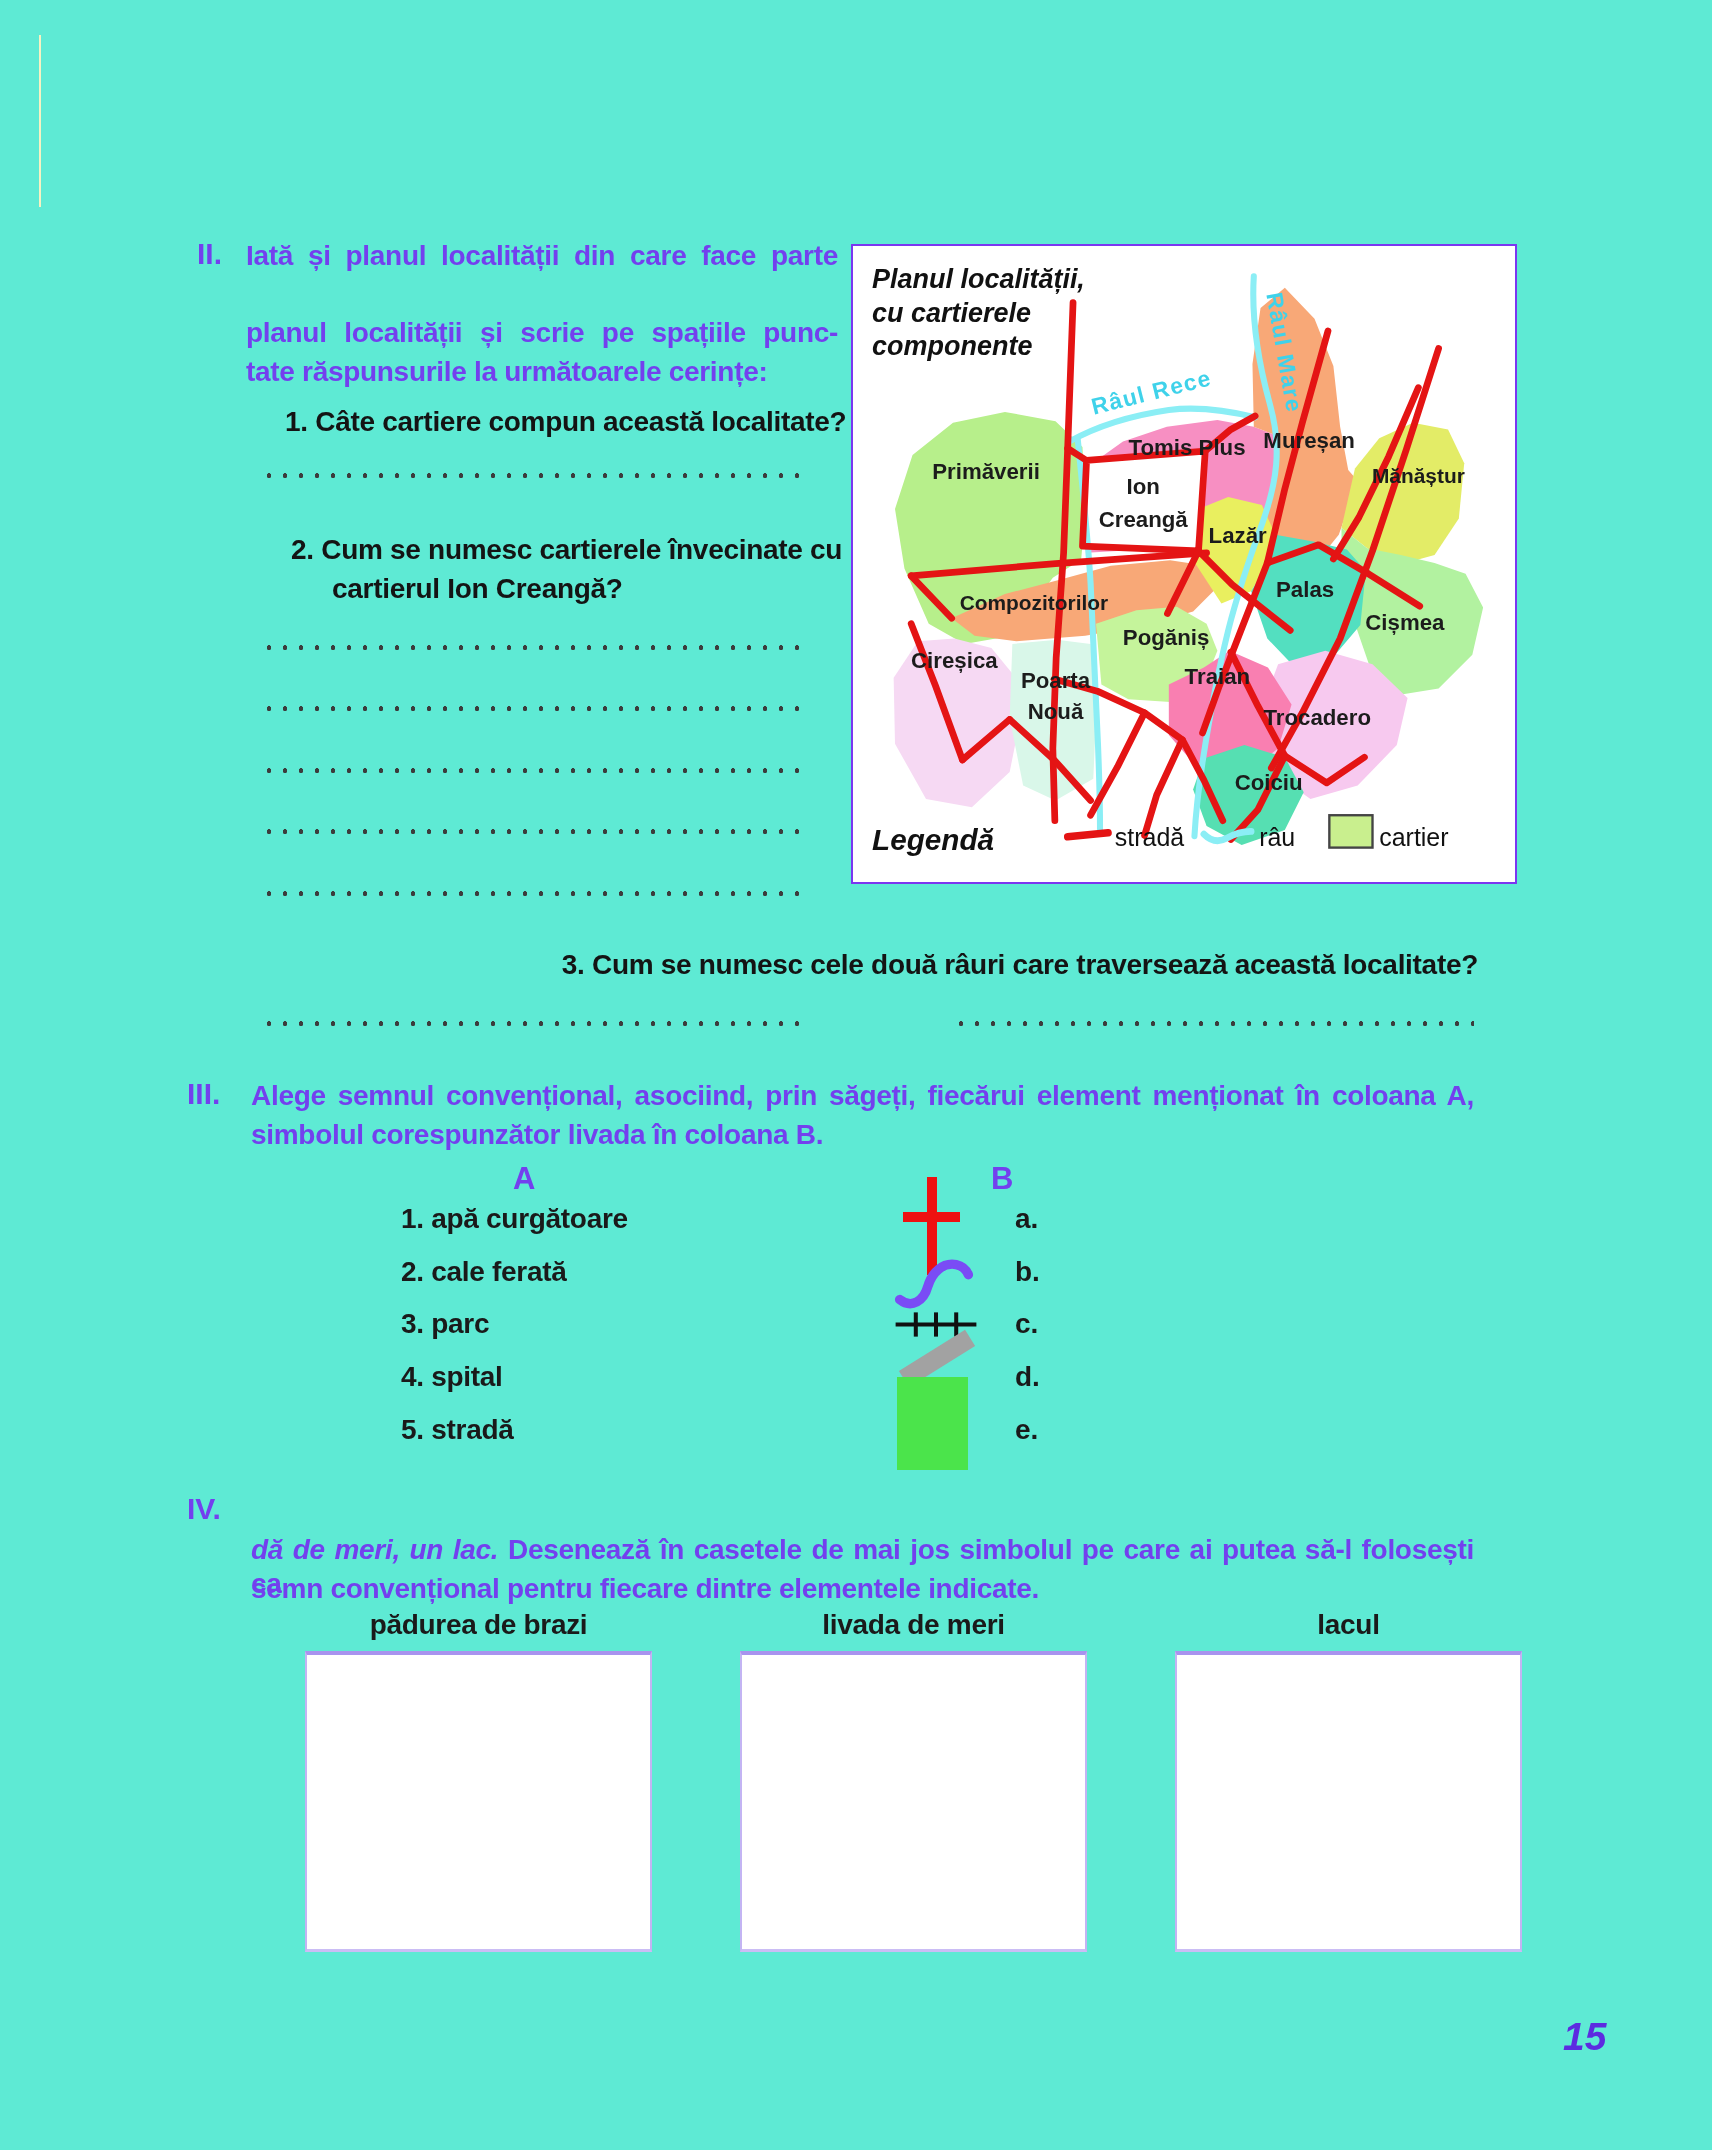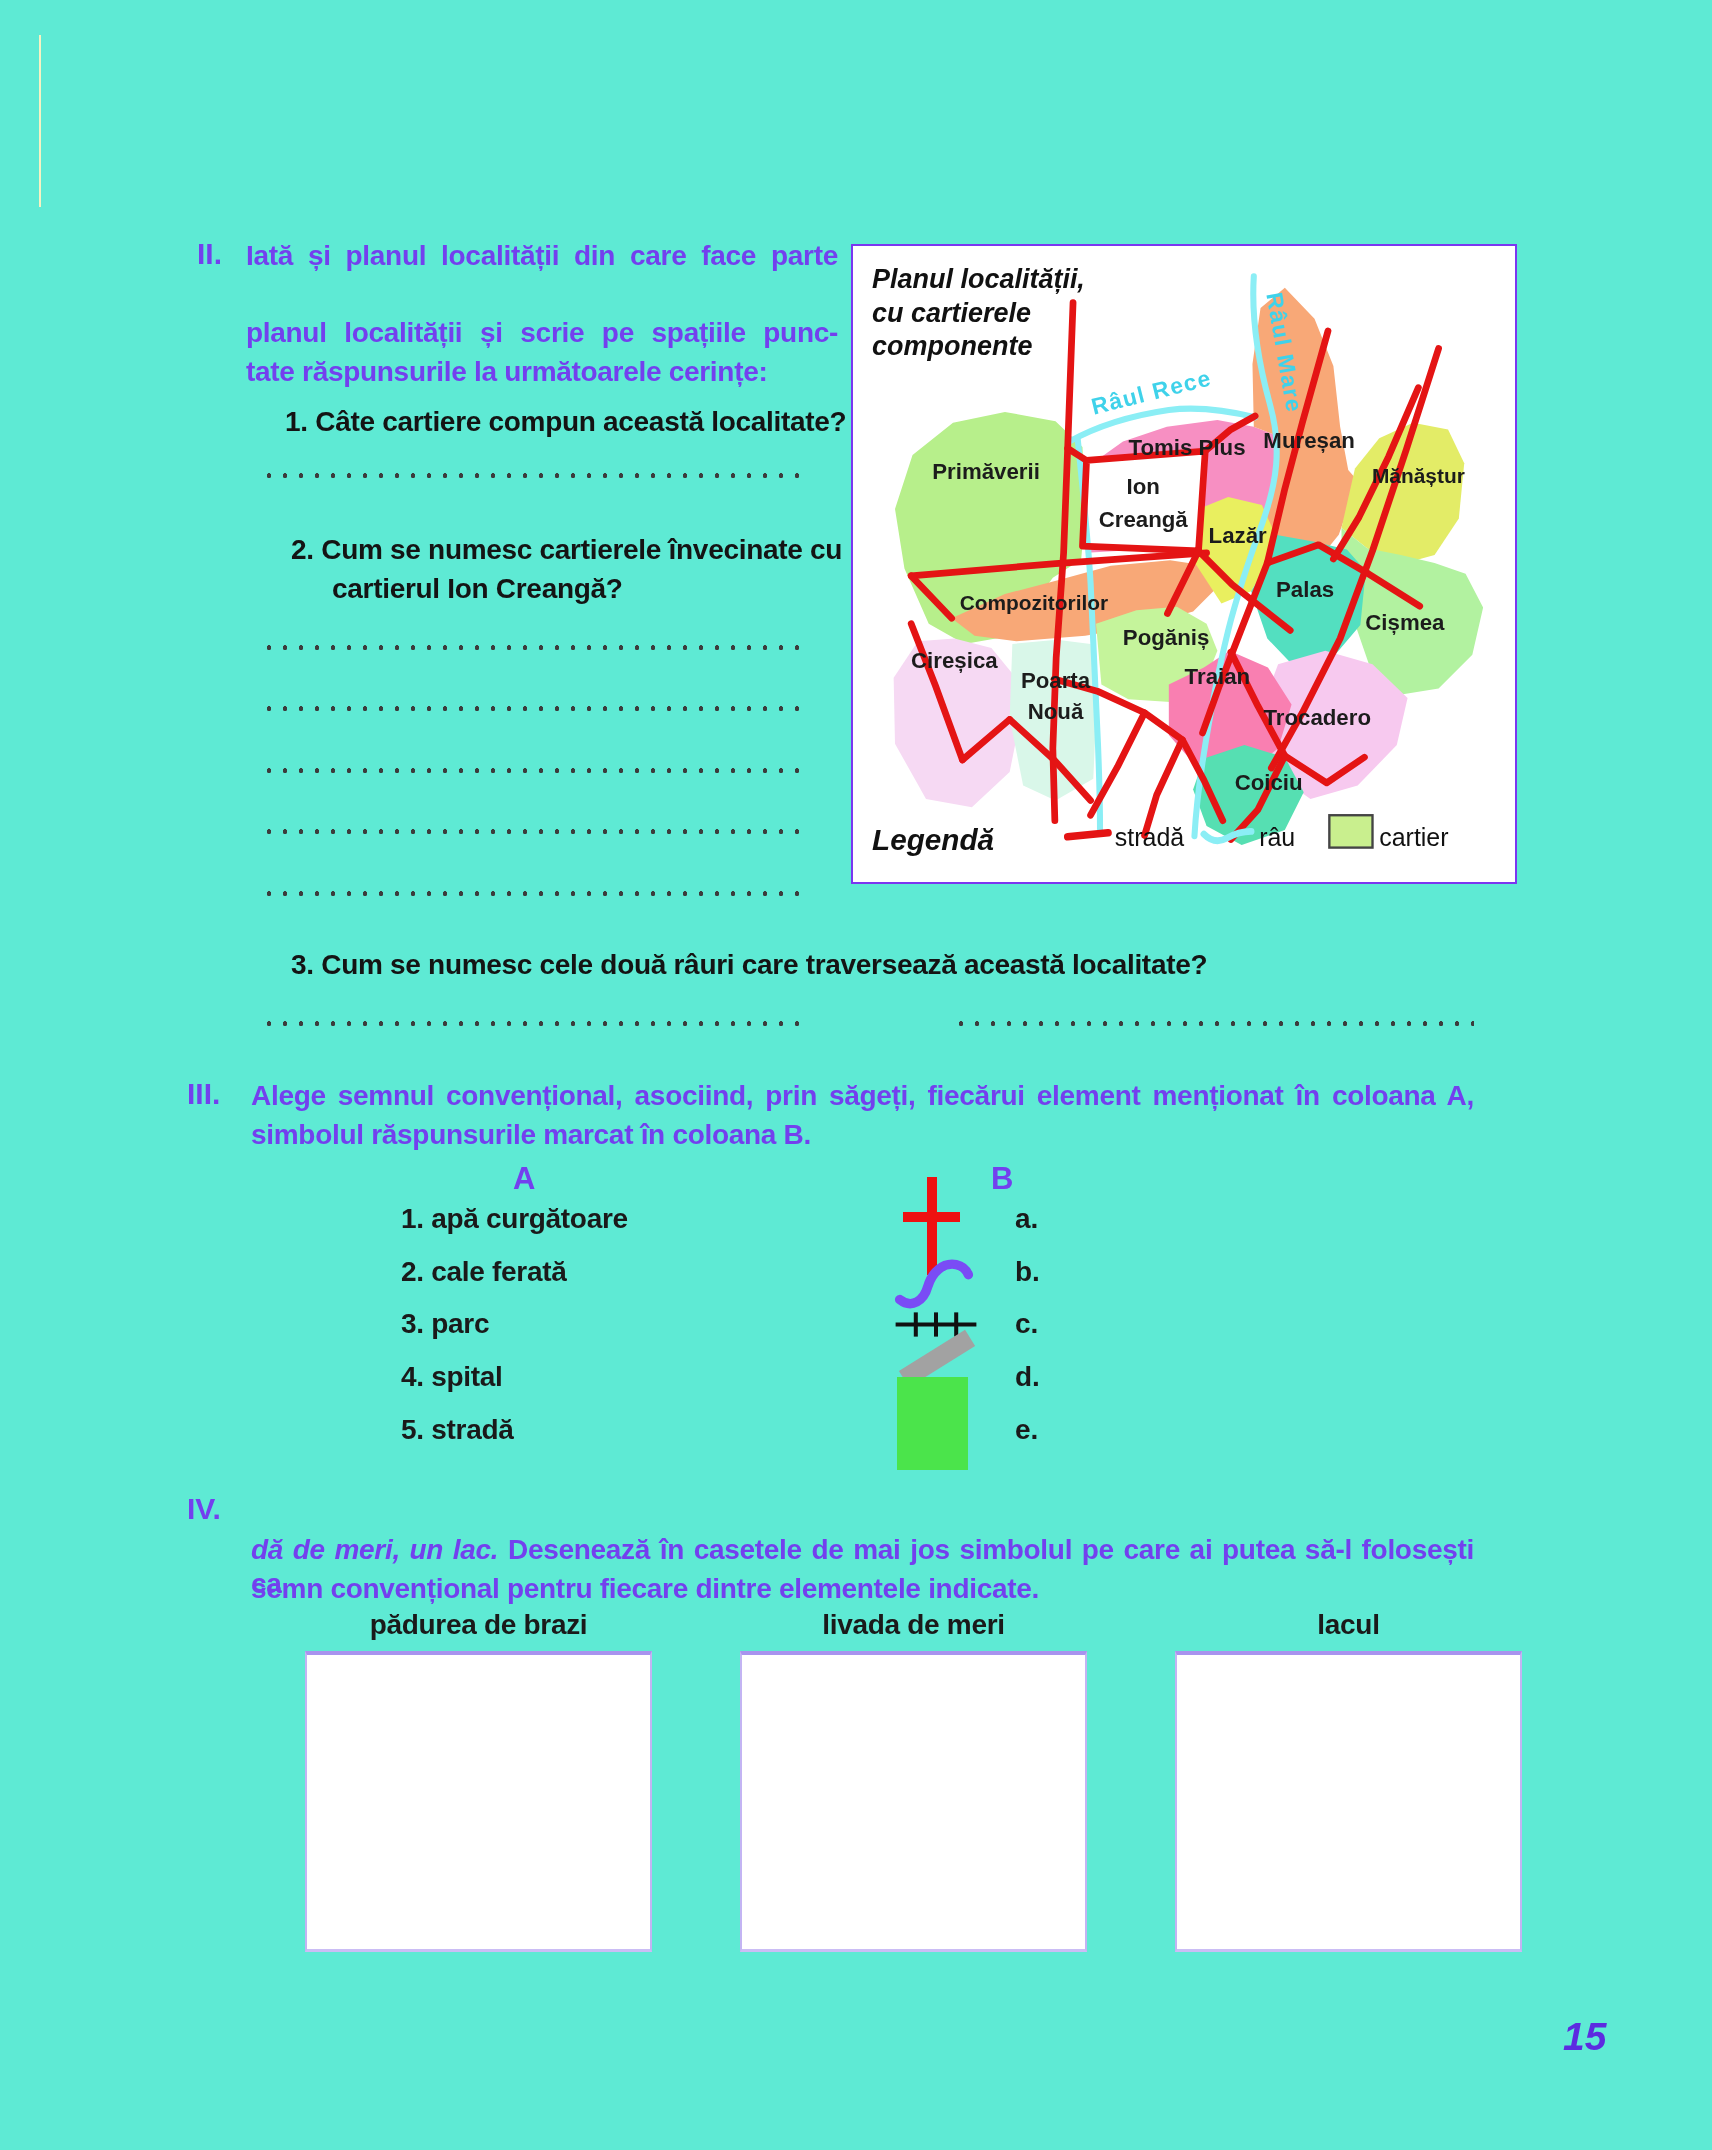--- a/index.html
+++ b/index.html
@@ -47,21 +47,21 @@
     <span>Cum se numesc cartierele învecinate cu</span>
   </div>
   <div class="abs ptxt blk" style="left:332px;top:572px;width:540px;">cartierul Ion Creangă?</div>
 
   <div class="abs dots" style="left:266px;top:644px;width:537px;"></div>
   <div class="abs dots" style="left:266px;top:705px;width:537px;"></div>
   <div class="abs dots" style="left:266px;top:767px;width:537px;"></div>
   <div class="abs dots" style="left:266px;top:828px;width:537px;"></div>
   <div class="abs dots" style="left:266px;top:890px;width:537px;"></div>
 
-  <div class="abs ptxt blk" style="left:291px;top:948px;width:1187px;">
+  <div class="abs ptxt blk" style="left:291px;top:948px;width:1187px;text-align:right;">
     <span class="qnum">3.</span>
     <span>Cum se numesc cele două râuri care traversează această localitate?</span>
   </div>
 
   <div class="abs dots" style="left:266px;top:1020px;width:537px;"></div>
   <div class="abs dots" style="left:958px;top:1020px;width:516px;"></div>
 
   <div class="abs mapbox" style="left:851px;top:244px;width:662px;height:636px;">
     <svg width="662" height="636" viewBox="0 0 981 943">
 
@@ -148,21 +148,21 @@
         <path d="M520,872 q16,16 34,6 t36,-10" stroke-width="10" stroke-linecap="round" fill="none" stroke="#8beef5"></path>
         <text x="602" y="889" font-size="37" fill="#111">râu</text>
         <rect x="706" y="844" width="64" height="48" stroke="#444" stroke-width="3.5" fill="#c9ef8e"></rect>
         <text x="780" y="889" font-size="37" fill="#111">cartier</text>
       </g>
     </svg>
   </div>
 
   <div class="abs numeral purple" style="left:187px;top:1077px;">III.</div>
   <div class="abs ptxt purple just" style="left:251px;top:1079px;width:1223px;">Alege semnul convențional, asociind, prin săgeți, fiecărui element menționat în coloana A,</div>
-  <div class="abs ptxt purple" style="left:251px;top:1118px;width:1223px;">simbolul răspunsurile marcat în coloana B.</div>
+  <div class="abs ptxt purple" style="left:251px;top:1118px;width:1223px;">simbolul corespunzător livada în coloana B.</div>
 
   <div class="abs numeral purple" style="left:513px;top:1161px;font-size:31px;">A</div>
   <div class="abs numeral purple" style="left:991px;top:1161px;font-size:31px;">B</div>
 
   <div class="abs itemrow" style="left:401px;top:1203px;">
     <span>1.</span>
     <span>apă curgătoare</span>
   </div>
   <div class="abs itemrow" style="left:401px;top:1256px;">
     <span>2.</span>

